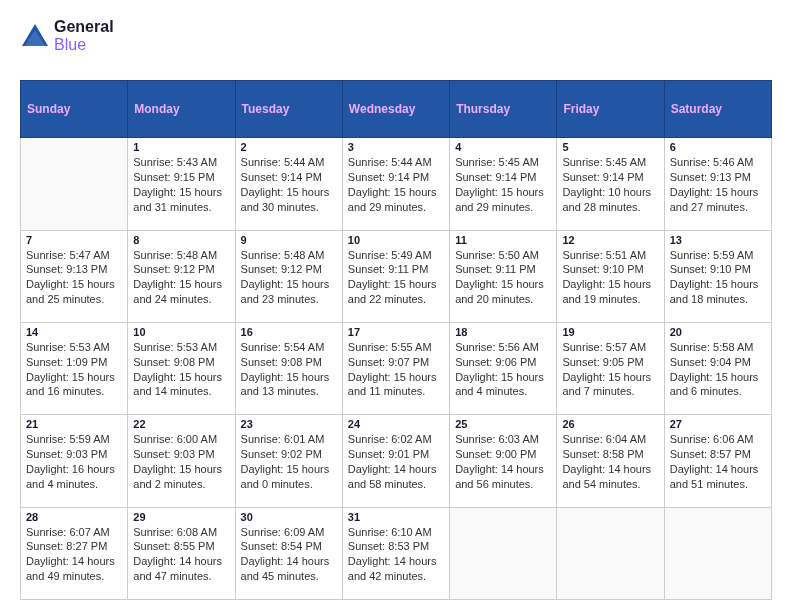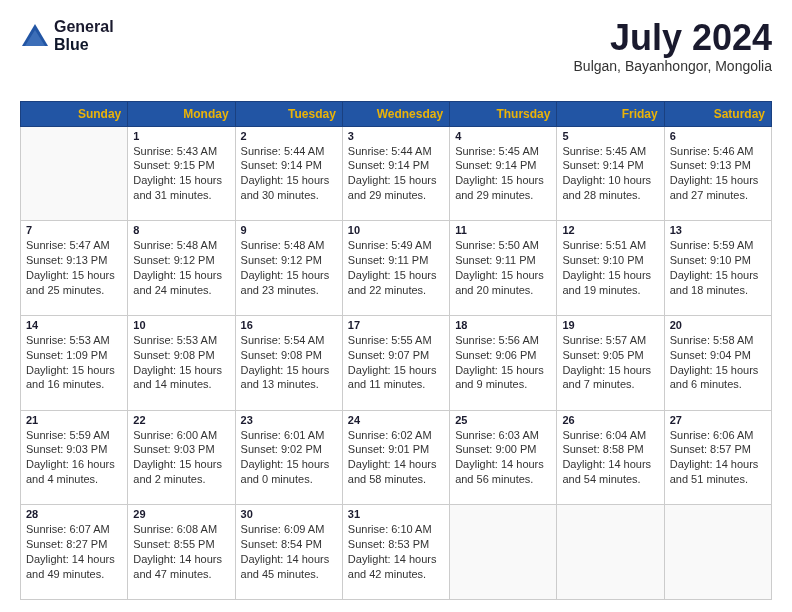--- a/index.html
+++ b/index.html
@@ -34,22 +34,22 @@
       flex-direction: column;
       line-height: 1.1;
     }
     .logo-general {
       font-size: 16px;
       font-weight: bold;
       color: #1a1a2e;
     }
     .logo-blue {
       font-size: 16px;
-      font-weight: bold;
-      color: #0f172a;
+      font-weight: normal;
+      color: #8b5cf6;
     }
     .logo-icon {
       width: 30px;
       height: 28px;
     }
     .title-block {
       text-align: right;
     }
     .month-title {
       font-size: 36px;
@@ -64,25 +64,25 @@
     }
     .calendar {
       flex: 1;
       border: 1px solid #ccc;
       border-collapse: collapse;
       width: 100%;
       table-layout: fixed;
     }
     .calendar th {
       background: #2255a4;
-      color: #eab308;
+      color: #f0abfc;
       font-size: 12px;
       font-weight: bold;
-      text-align: right;
-      padding: 5px 6px;
+      text-align: left;
+      padding: 21px 6px;
       border: 1px solid #1a4080;
     }
     .calendar td {
       border: 1px solid #ccc;
       vertical-align: top;
       padding: 3px 5px;
       font-size: 9.5px;
       color: #333;
       height: 88px;
     }
@@ -109,24 +109,20 @@
   <div class="header">
     <div class="logo">
       <svg class="logo-icon" viewBox="0 0 30 28" xmlns="http://www.w3.org/2000/svg">
         <polygon points="15,2 28,24 2,24" fill="#2255a4"></polygon>
         <polygon points="15,8 25,24 5,24" fill="#5588cc" opacity="0.5"></polygon>
       </svg>
       <div class="logo-text">
         <span class="logo-general">General</span>
         <span class="logo-blue">Blue</span>
       </div>
-    </div>
-    <div class="title-block">
-      <div class="month-title">July 2024</div>
-      <div class="subtitle">Bulgan, Bayanhongor, Mongolia</div>
     </div>
   </div>
 
   <table class="calendar">
     <thead>
       <tr>
         <th>Sunday</th>
         <th>Monday</th>
         <th>Tuesday</th>
         <th>Wednesday</th>
@@ -276,21 +272,21 @@
           <div>Sunrise: 5:55 AM</div>
           <div>Sunset: 9:07 PM</div>
           <div>Daylight: 15 hours and 11 minutes.</div>
         </div>
       </td>
           <td>
         <span class="day-num">18</span>
         <div class="cell-text">
           <div>Sunrise: 5:56 AM</div>
           <div>Sunset: 9:06 PM</div>
-          <div>Daylight: 15 hours and 9 minutes.</div>
+          <div>Daylight: 15 hours and 4 minutes.</div>
         </div>
       </td>
           <td>
         <span class="day-num">19</span>
         <div class="cell-text">
           <div>Sunrise: 5:57 AM</div>
           <div>Sunset: 9:05 PM</div>
           <div>Daylight: 15 hours and 7 minutes.</div>
         </div>
       </td>

